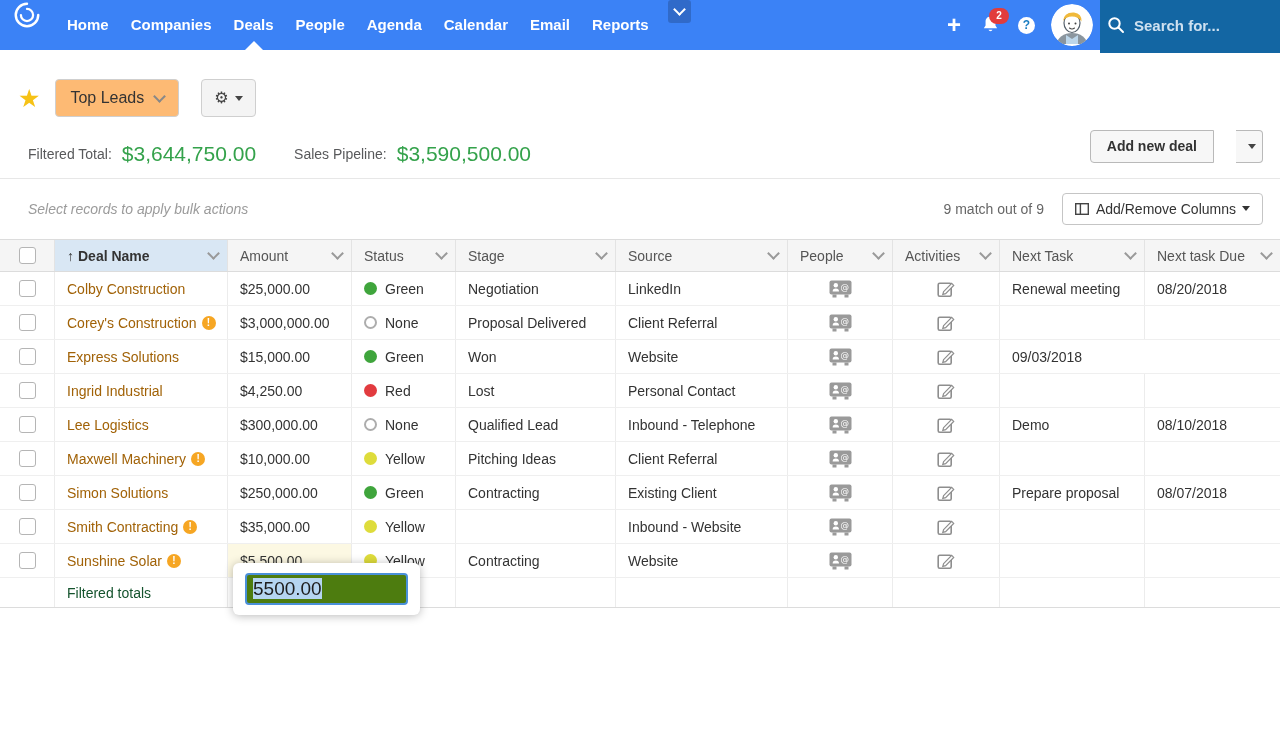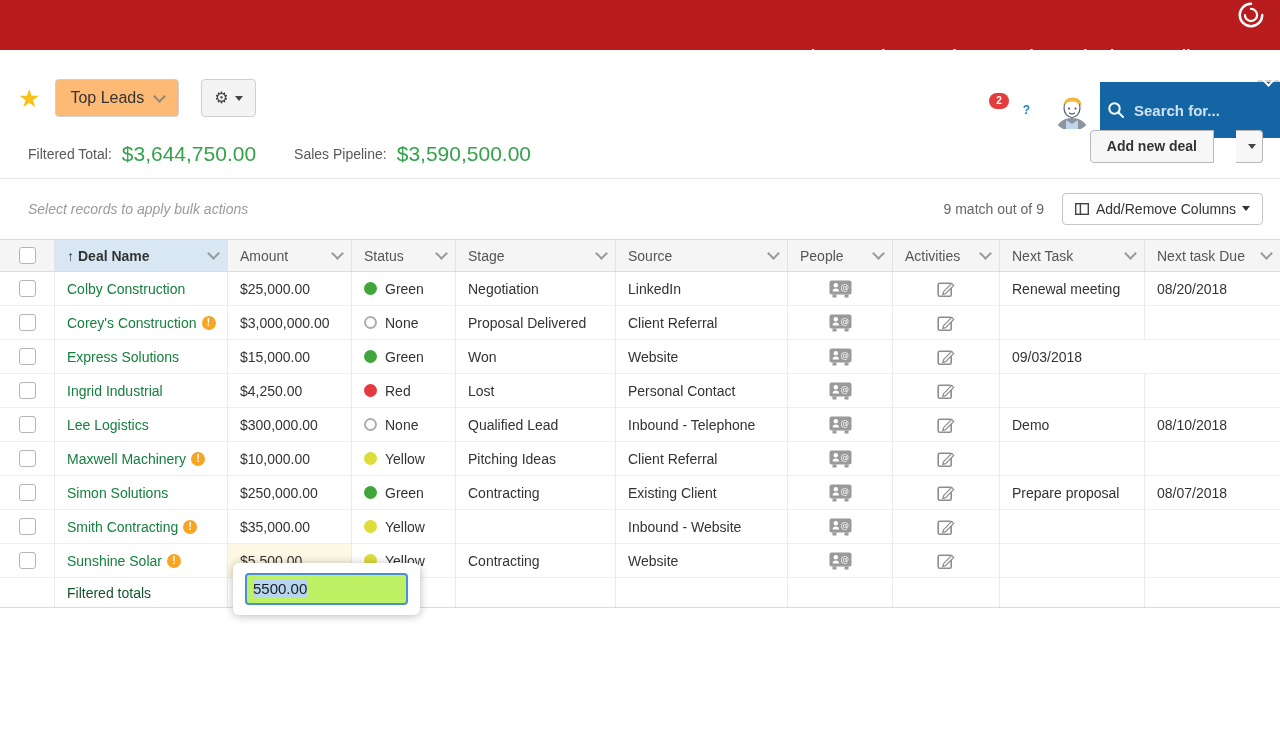--- a/index.html
+++ b/index.html
@@ -1,20 +1,20 @@
 <!DOCTYPE html>
 <html><head>
 <meta charset="utf-8">
 <style>
   html,body{margin:0;padding:0;}
   body{width:1280px;height:737px;background:#fff;font-family:"Liberation Sans","DejaVu Sans",sans-serif;overflow:hidden;position:relative;color:#333;}
   .page{position:absolute;inset:0;width:1280px;height:737px;}
 
   
-  .navbar{position:absolute;top:0;left:0;right:0;height:50px;background:#b91c1c;display:flex;align-items:flex-end;flex-direction:column;}
+  .navbar{position:absolute;top:0;left:0;right:0;height:50px;background:#3b82f6;display:flex;align-items:flex-start;}
   .logo{margin:0 14px 0 12px;display:flex;align-items:center;}
   .nav-menu{display:flex;height:50px;align-items:center;}
   .nav-item{position:relative;height:50px;line-height:50px;padding:0 11px;color:#fff;font-size:15px;font-weight:bold;cursor:pointer;}
   .nav-item.active::after{content:"";position:absolute;bottom:0;left:50%;margin-left:-9px;width:0;height:0;
     border-left:9px solid transparent;border-right:9px solid transparent;border-bottom:9px solid #fff;}
   .nav-more{width:23px;height:23px;background:rgba(0,0,0,.18);border-radius:3px;margin-left:8px;display:flex;align-items:center;justify-content:center;cursor:pointer;}
   .chev{display:inline-block;width:7px;height:7px;border-right:2px solid #fff;border-bottom:2px solid #fff;transform:rotate(45deg);margin-top:-4px;}
   .nav-right{margin-left:auto;display:flex;align-items:center;height:50px;}
   .nav-plus{color:#fff;font-size:24px;font-weight:bold;line-height:50px;margin-right:20px;cursor:pointer;}
   .nav-bell{position:relative;margin-right:18px;cursor:pointer;display:flex;}
@@ -59,36 +59,36 @@
   .thead .cell:last-child{border-right:none;}
   .thead .sorted{background:#d9e7f4;color:#333;font-weight:bold;}
   .thead .chev{border-color:#999;margin-left:auto;margin-right:9px;flex:none;}
   .sort-arrow{margin-right:4px;font-weight:bold;}
   .c-check{justify-content:center;padding-left:0 !important;}
   .checkbox{width:15px;height:15px;background:#fff;border:1px solid #b5b5b5;border-radius:3px;cursor:pointer;}
   .trow{height:33px;border-bottom:1px solid #efefef;}
   .trow .cell{display:flex;align-items:center;padding-left:12px;border-right:1px solid #ececec;font-size:14px;color:#333;box-sizing:border-box;overflow:hidden;white-space:nowrap;}
   .trow .cell:last-child{border-right:none;}
   .trow .center{justify-content:center;padding-left:0;}
-  .link{color:#15803d;cursor:pointer;}
+  .link{color:#a16207;cursor:pointer;}
   .warn{width:14px;height:14px;flex:none;background:#f6a623;border-radius:50%;color:#fff;font-size:10px;font-weight:bold;text-align:center;line-height:14px;margin-left:5px;cursor:pointer;}
   .dot{width:13px;height:13px;border-radius:50%;margin-right:8px;flex:none;box-sizing:border-box;}
   .dot.green{background:#3fa53c;}
   .dot.red{background:#e23b3f;}
   .dot.yellow{background:#dedc3b;}
   .dot.none{background:#fff;border:2px solid #adadad;}
   .hl{background:#fcf8e3;}
   .tfoot{height:29px;border-bottom:1px solid #dcdcdc;}
   .tfoot .cell{display:flex;align-items:center;padding-left:12px;border-right:1px solid #ececec;font-size:14px;color:#14532d;box-sizing:border-box;}
   .tfoot .cell:last-child{border-right:none;}
   .tfoot .c-check{border-right:1px solid #ececec;}
 
   
   .edit-popup{position:absolute;left:233px;top:563px;width:187px;background:#fff;border-radius:6px;box-shadow:0 1px 10px rgba(0,0,0,.28);padding:10px 12px;box-sizing:border-box;}
-  .edit-input{height:28px;line-height:28px;border:2px solid #4a90d9;border-radius:4px;padding:0 6px;font-size:15px;background:#bef264;cursor:text;}
+  .edit-input{height:28px;line-height:28px;border:2px solid #4a90d9;border-radius:4px;padding:0 6px;font-size:19px;background:#4d7c0f;cursor:text;}
   .edit-input .sel{background:#b5d5f1;color:#1d1d1d;}
 
   svg{display:block;}
 </style>
 </head>
 <body>
 
 <div class="page">
 
   <div class="navbar">

